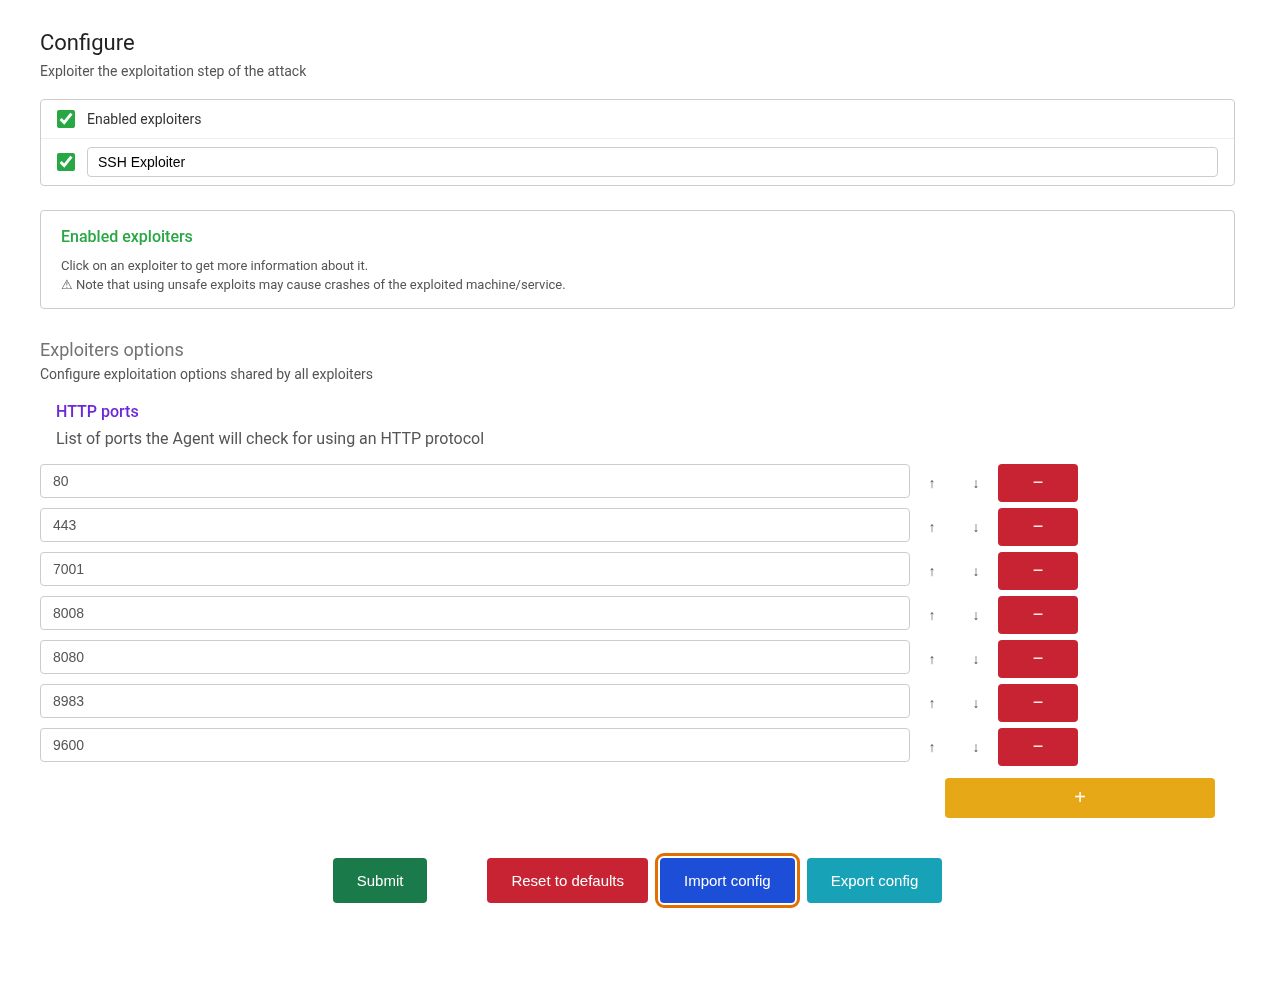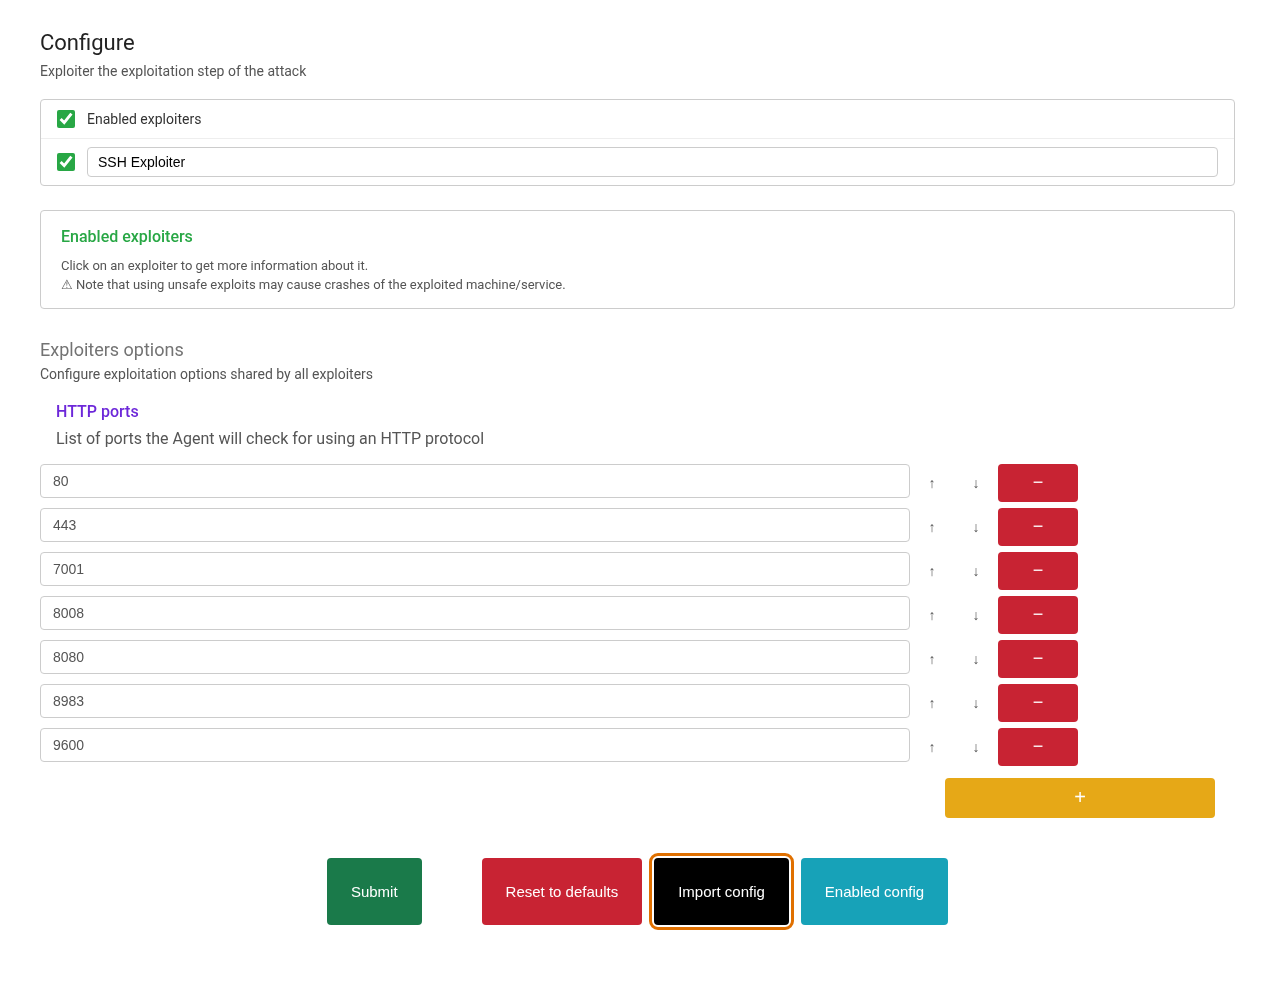--- a/index.html
+++ b/index.html
@@ -204,25 +204,25 @@
       background: #c82333;
       color: #fff;
       border: none;
       border-radius: 4px;
       padding: 10px 24px;
       font-size: 15px;
       cursor: pointer;
       margin-left: 48px;
     }
     .btn-import {
-      background: #000000;
-      color: #fff;
-      border: none;
-      border-radius: 4px;
-      padding: 25px 24px;
+      background: #1d4ed8;
+      color: #fff;
+      border: none;
+      border-radius: 4px;
+      padding: 14px 24px;
       font-size: 15px;
       cursor: pointer;
       outline: 3px solid #e07000;
       outline-offset: 2px;
     }
     .btn-export {
       background: #17a2b8;
       color: #fff;
       border: none;
       border-radius: 4px;
@@ -310,14 +310,14 @@
   </div>
 
 <div class="add-btn-row">
   <button class="add-btn">+</button>
 </div>
 
 <div class="action-buttons">
   <button class="btn-submit">Submit</button>
   <button class="btn-reset">Reset to defaults</button>
   <button class="btn-import">Import config</button>
-  <button class="btn-export">Enabled config</button>
+  <button class="btn-export">Export config</button>
 </div>
 
 </body></html>

